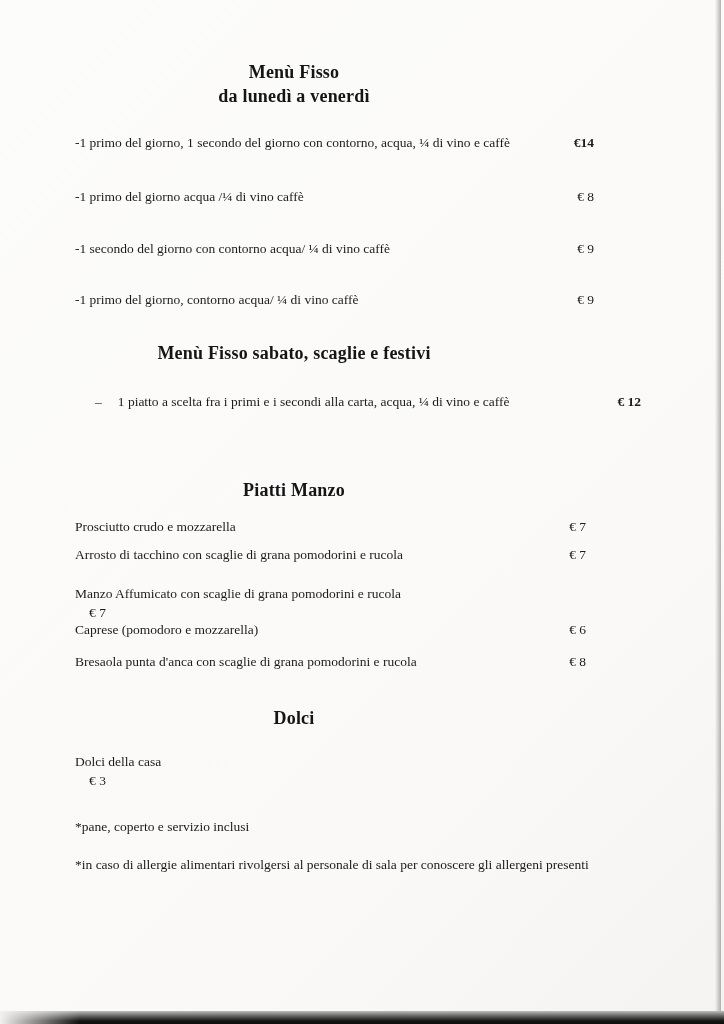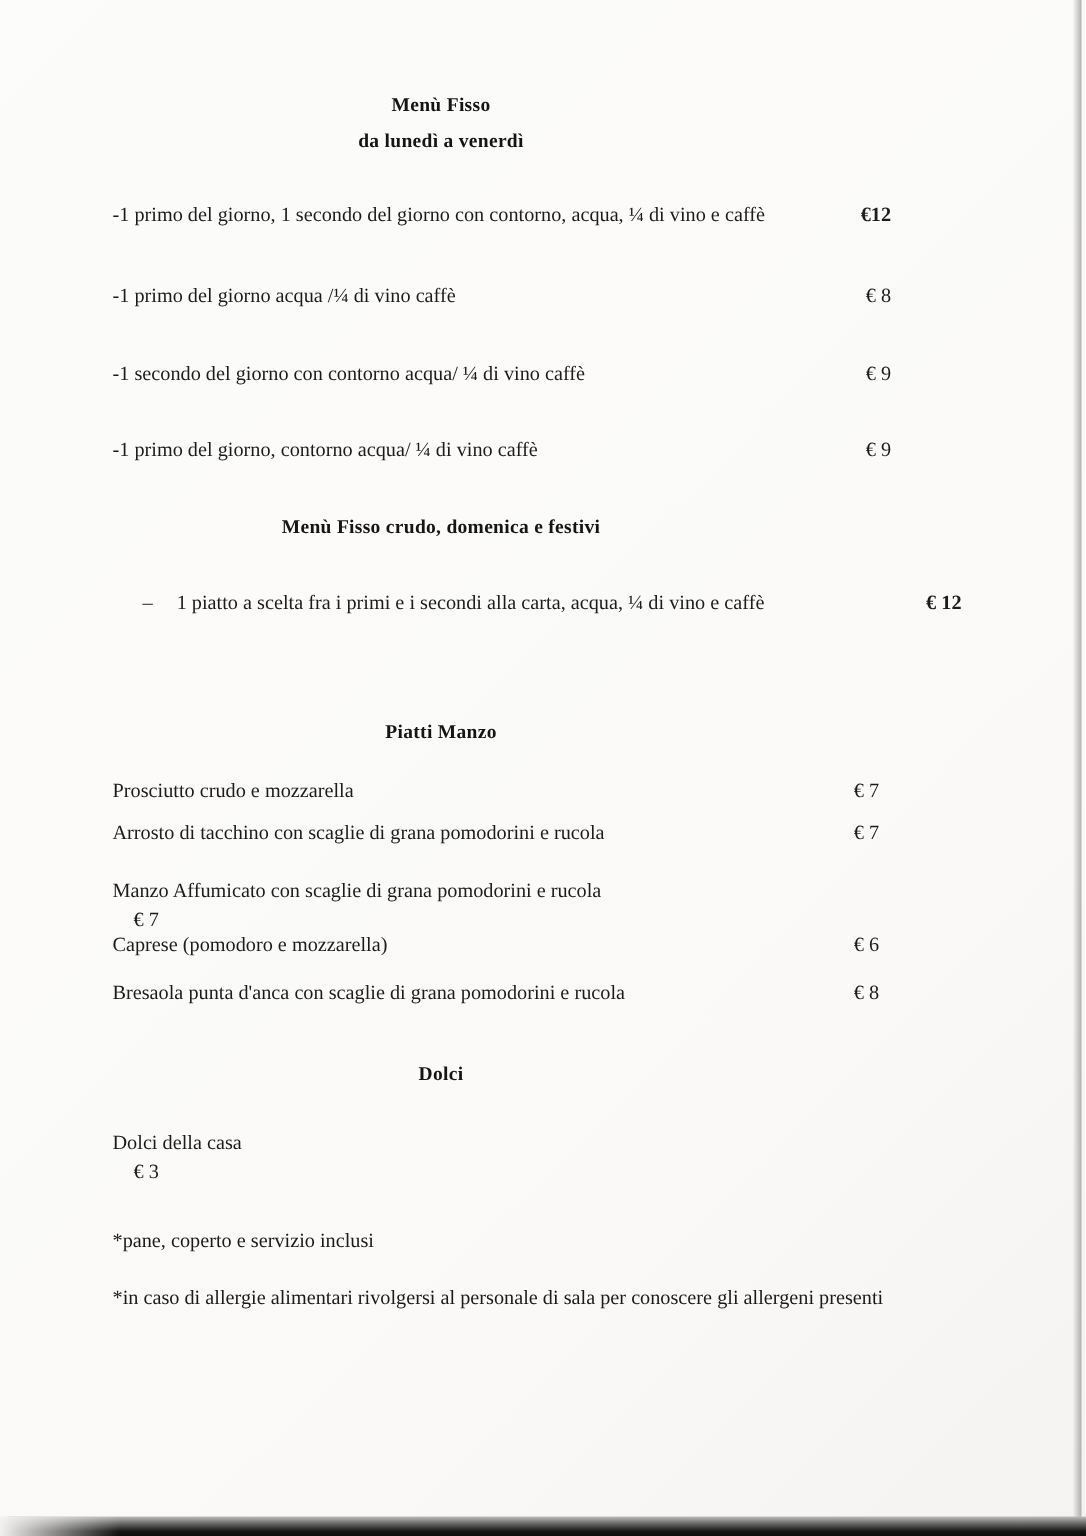--- a/index.html
+++ b/index.html
@@ -16,21 +16,21 @@
     font-family: "Liberation Serif", serif;
     color: #1c1c1c;
     overflow: hidden;
   }
   .abs { position: absolute; }
   .heading {
     left: 0;
     width: 588px;
     text-align: center;
     font-weight: bold;
-    font-size: 13px;
+    font-size: 18px;
     letter-spacing: 0.2px;
     color: #151515;
   }
   .row {
     display: flex;
     justify-content: space-between;
     align-items: baseline;
     font-size: 13.5px;
     line-height: 19px;
   }
@@ -77,36 +77,36 @@
 </head>
 <body>
 
 <div class="page">
 
   <div class="abs heading" style="top:62px;">Menù Fisso</div>
   <div class="abs heading" style="top:86px;">da lunedì a venerdì</div>
 
   <div class="abs row sec-fisso-row" style="top:133px;">
     <span class="item-name">-1 primo del giorno, 1 secondo del giorno con contorno, acqua, ¼ di vino e caffè</span>
-    <span class="item-price" style="font-weight:bold;">€12</span>
+    <span class="item-price" style="font-weight:bold;">€14</span>
   </div>
   <div class="abs row sec-fisso-row" style="top:187px;">
     <span class="item-name">-1 primo del giorno acqua /¼ di vino caffè</span>
     <span class="item-price">€ 8</span>
   </div>
   <div class="abs row sec-fisso-row" style="top:239px;">
     <span class="item-name">-1 secondo del giorno con contorno acqua/ ¼ di vino caffè</span>
     <span class="item-price">€ 9</span>
   </div>
   <div class="abs row sec-fisso-row" style="top:290px;">
     <span class="item-name">-1 primo del giorno, contorno acqua/ ¼ di vino caffè</span>
     <span class="item-price">€ 9</span>
   </div>
 
-  <div class="abs heading" style="top:343px;">Menù Fisso crudo, domenica e festivi</div>
+  <div class="abs heading" style="top:343px;">Menù Fisso sabato, scaglie e festivi</div>
 
   <div class="abs row sec-week-row" style="top:392px;">
     <span class="bullet">–</span>
     <span class="item-name">1 piatto a scelta fra i primi e i secondi alla carta, acqua, ¼ di vino e caffè</span>
     <span class="item-price" style="font-weight:bold;">€ 12</span>
   </div>
 
   <div class="abs heading" style="top:480px;">Piatti Manzo</div>
 
   <div class="abs row sec-cold-row" style="top:517px;">

